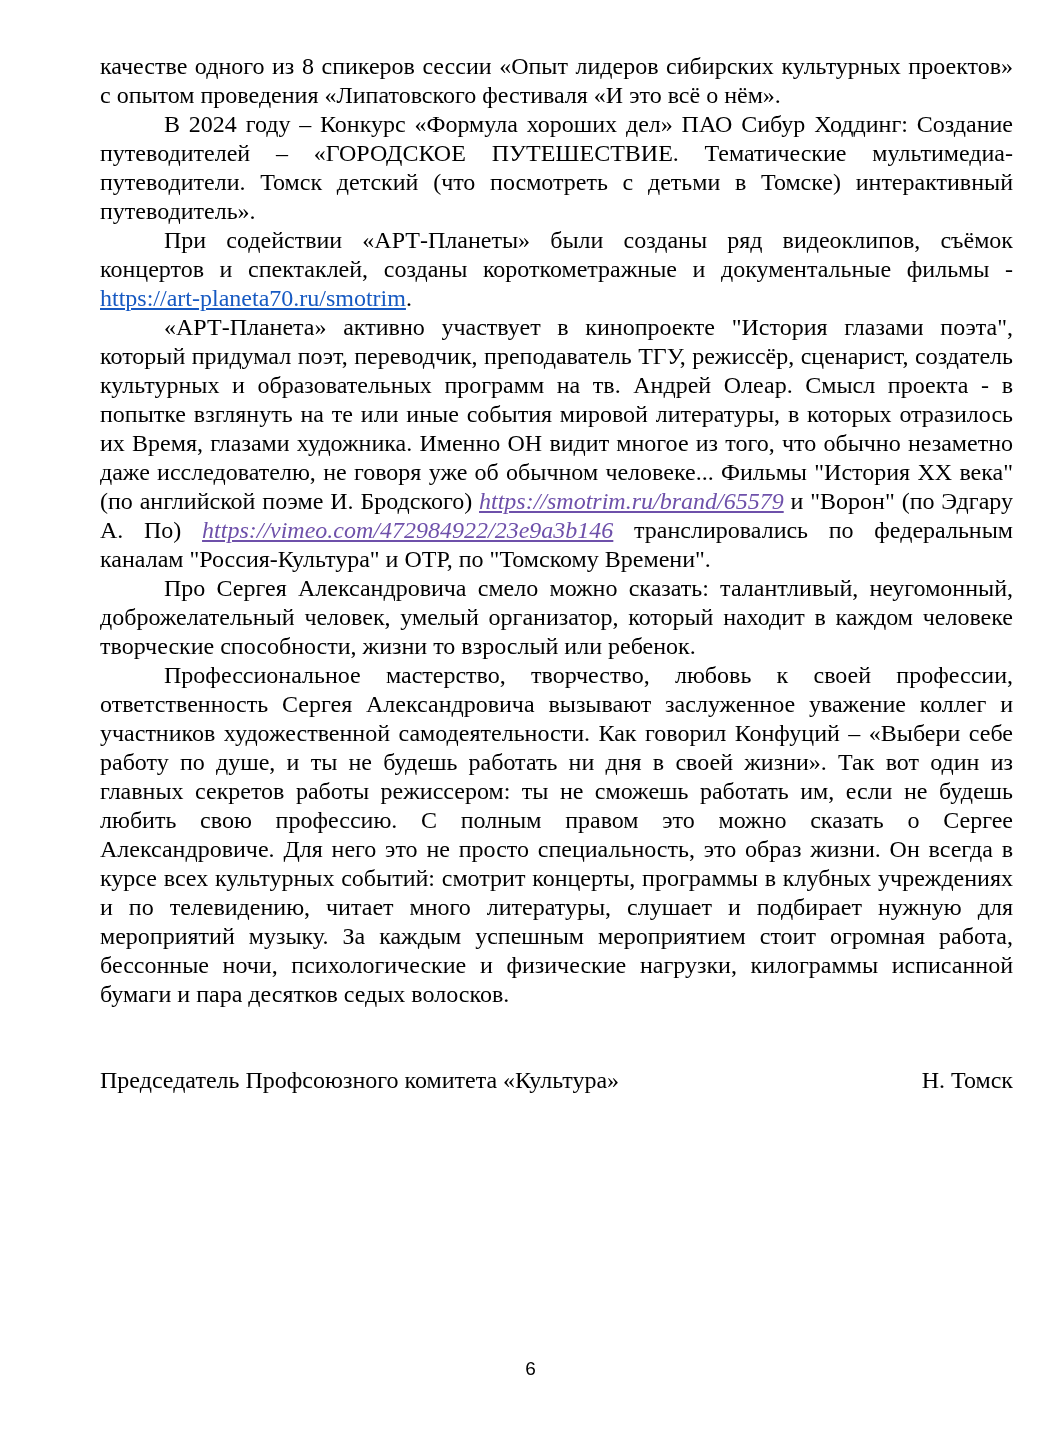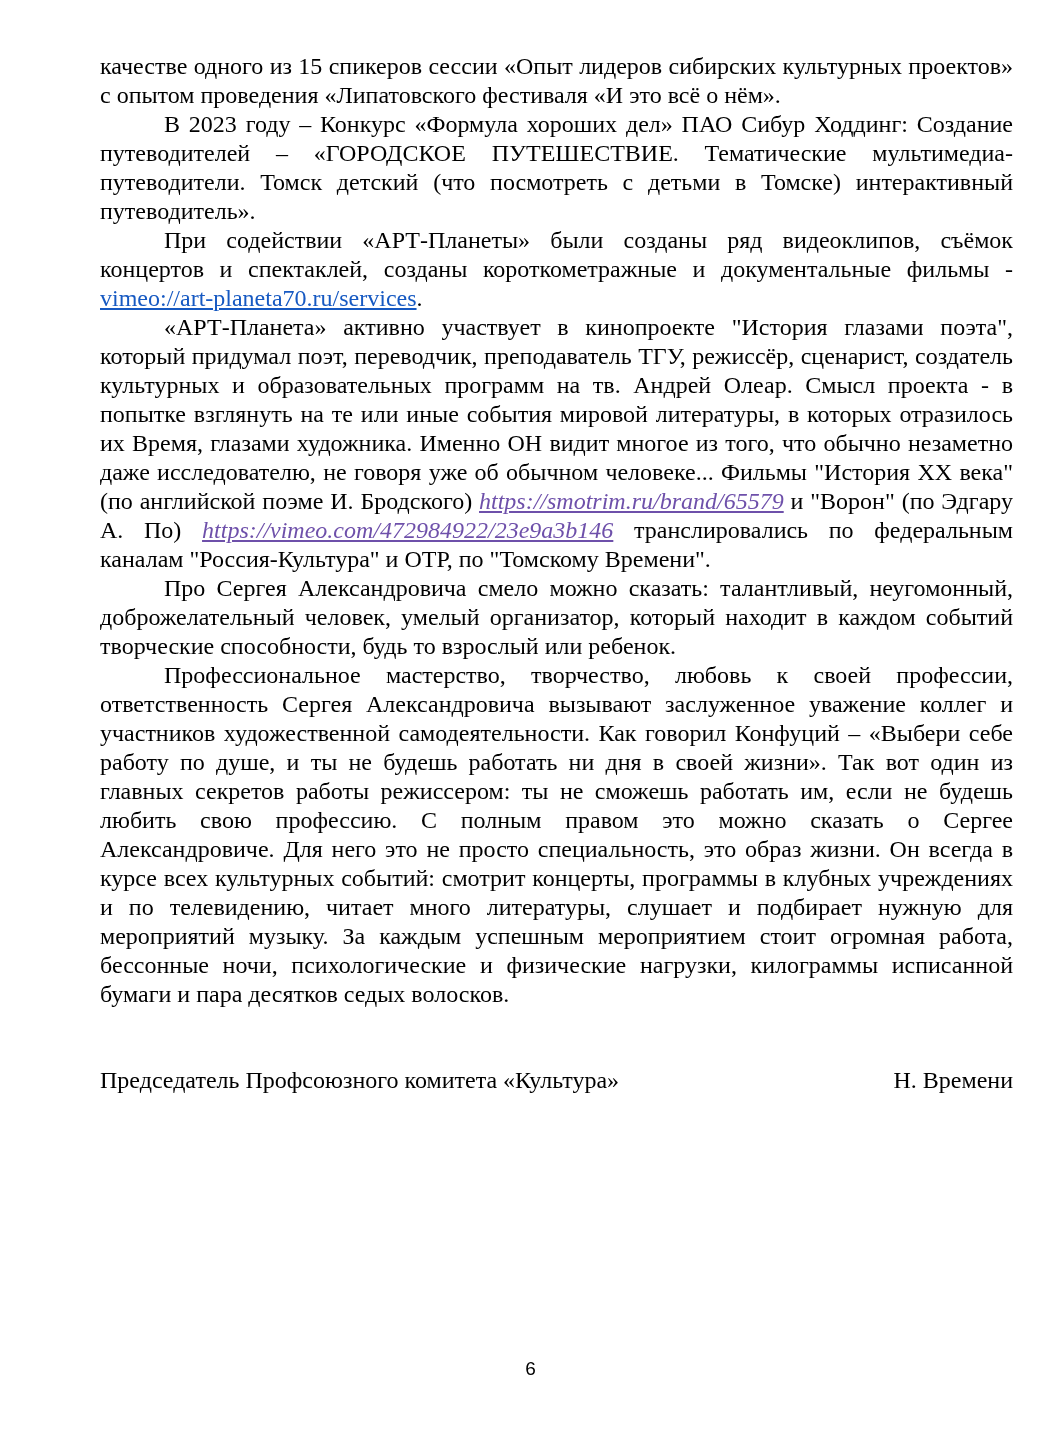--- a/index.html
+++ b/index.html
@@ -45,26 +45,26 @@
     font-size: 19px;
     color: #000000;
   }
 </style>
 </head>
 <body>
 
 <div class="page" style="background: rgb(255, 255, 255); color: rgb(0, 0, 0);">
   <div class="content">
     <div>
-        <p class="para no-indent">качестве одного из 15 спикеров сессии «Опыт лидеров сибирских культурных проектов» с опытом проведения «Липатовского фестиваля «И это всё о нём».</p>
-        <p class="para">В 2023 году – Конкурс «Формула хороших дел» ПАО Сибур Ходдинг: Создание путеводителей – «ГОРОДСКОЕ ПУТЕШЕСТВИЕ. Тематические мультимедиа-путеводители. Томск детский (что посмотреть с детьми в Томске) интерактивный путеводитель».</p>
-        <p class="para">При содействии «АРТ-Планеты» были созданы ряд видеоклипов, съёмок концертов и спектаклей, созданы короткометражные и документальные фильмы - <a class="link unvisited">vimeo://art-planeta70.ru/services</a>.</p>
+        <p class="para no-indent">качестве одного из 8 спикеров сессии «Опыт лидеров сибирских культурных проектов» с опытом проведения «Липатовского фестиваля «И это всё о нём».</p>
+        <p class="para">В 2024 году – Конкурс «Формула хороших дел» ПАО Сибур Ходдинг: Создание путеводителей – «ГОРОДСКОЕ ПУТЕШЕСТВИЕ. Тематические мультимедиа-путеводители. Томск детский (что посмотреть с детьми в Томске) интерактивный путеводитель».</p>
+        <p class="para">При содействии «АРТ-Планеты» были созданы ряд видеоклипов, съёмок концертов и спектаклей, созданы короткометражные и документальные фильмы - <a class="link unvisited">https://art-planeta70.ru/smotrim</a>.</p>
         <p class="para">«АРТ-Планета» активно участвует в кинопроекте "История глазами поэта", который придумал поэт, переводчик, преподаватель ТГУ, режиссёр, сценарист, создатель культурных и образовательных программ на тв. Андрей Олеар. Смысл проекта - в попытке взглянуть на те или иные события мировой литературы, в которых отразилось их Время, глазами художника. Именно ОН видит многое из того, что обычно незаметно даже исследователю, не говоря уже об обычном человеке... Фильмы "История XX века" (по английской поэме И. Бродского) <a class="link visited">https://smotrim.ru/brand/65579</a> и "Ворон" (по Эдгару А. По) <a class="link visited">https://vimeo.com/472984922/23e9a3b146</a> транслировались по федеральным каналам "Россия-Культура" и ОТР, по "Томскому Времени".</p>
-        <p class="para">Про Сергея Александровича смело можно сказать: талантливый, неугомонный, доброжелательный человек, умелый организатор, который находит в каждом событий творческие способности, будь то взрослый или ребенок.</p>
+        <p class="para">Про Сергея Александровича смело можно сказать: талантливый, неугомонный, доброжелательный человек, умелый организатор, который находит в каждом человеке творческие способности, жизни то взрослый или ребенок.</p>
         <p class="para">Профессиональное мастерство, творчество, любовь к своей профессии, ответственность Сергея Александровича вызывают заслуженное уважение коллег и участников художественной самодеятельности. Как говорил Конфуций – «Выбери себе работу по душе, и ты не будешь работать ни дня в своей жизни». Так вот один из главных секретов работы режиссером: ты не сможешь работать им, если не будешь любить свою профессию. С полным правом это можно сказать о Сергее Александровиче. Для него это не просто специальность, это образ жизни. Он всегда в курсе всех культурных событий: смотрит концерты, программы в клубных учреждениях и по телевидению, читает много литературы, слушает и подбирает нужную для мероприятий музыку. За каждым успешным мероприятием стоит огромная работа, бессонные ночи, психологические и физические нагрузки, килограммы исписанной бумаги и пара десятков седых волосков.</p>
       </div>
     <div class="signature">
       <span>Председатель Профсоюзного комитета «Культура»</span>
-      <span>Н. Времени</span>
+      <span>Н. Томск</span>
     </div>
   </div>
   <div class="page-number">6</div>
 </div>
 
 </body></html>

